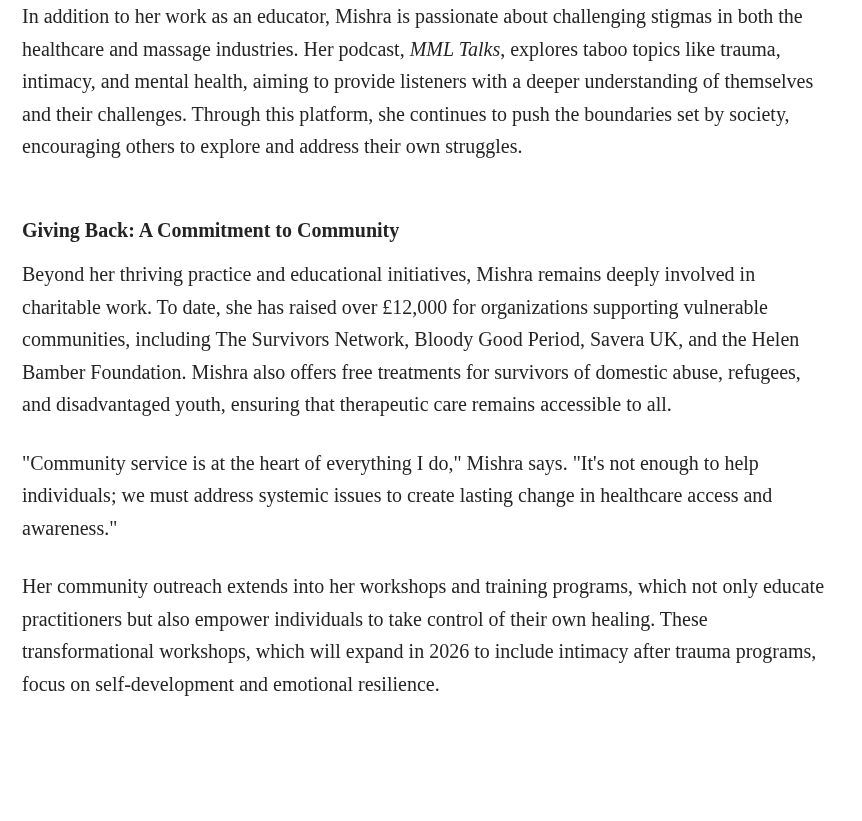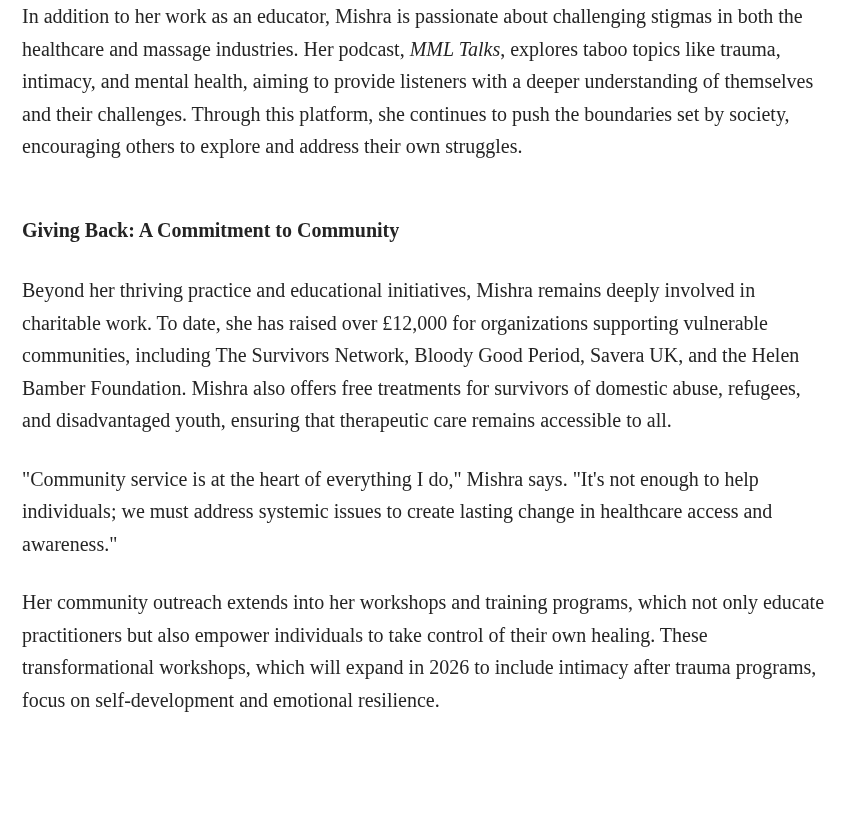--- a/index.html
+++ b/index.html
@@ -30,21 +30,21 @@
   }
   .article em {
     font-style: italic;
   }
   .section-heading {
     font-family: "Liberation Serif", "DejaVu Serif", serif;
     font-size: 20px;
     line-height: 32.5px;
     font-weight: bold;
     color: #242424;
-    margin: 51px 0 28px 0;
+    margin: 51px 0 12px 0;
     padding: 0;
   }
 </style>
 </head>
 <body>
 
 <div class="page">
   <main class="article">
 
     <p><span>In addition to her work as an educator, Mishra is passionate about challenging stigmas in both the healthcare and massage industries. Her podcast, </span><em>MML Talks</em><span>, explores taboo topics like trauma, intimacy, and mental health, aiming to provide listeners with a deeper understanding of themselves and their challenges. Through this platform, she continues to push the boundaries set by society, encouraging others to explore and address their own struggles.</span></p>

